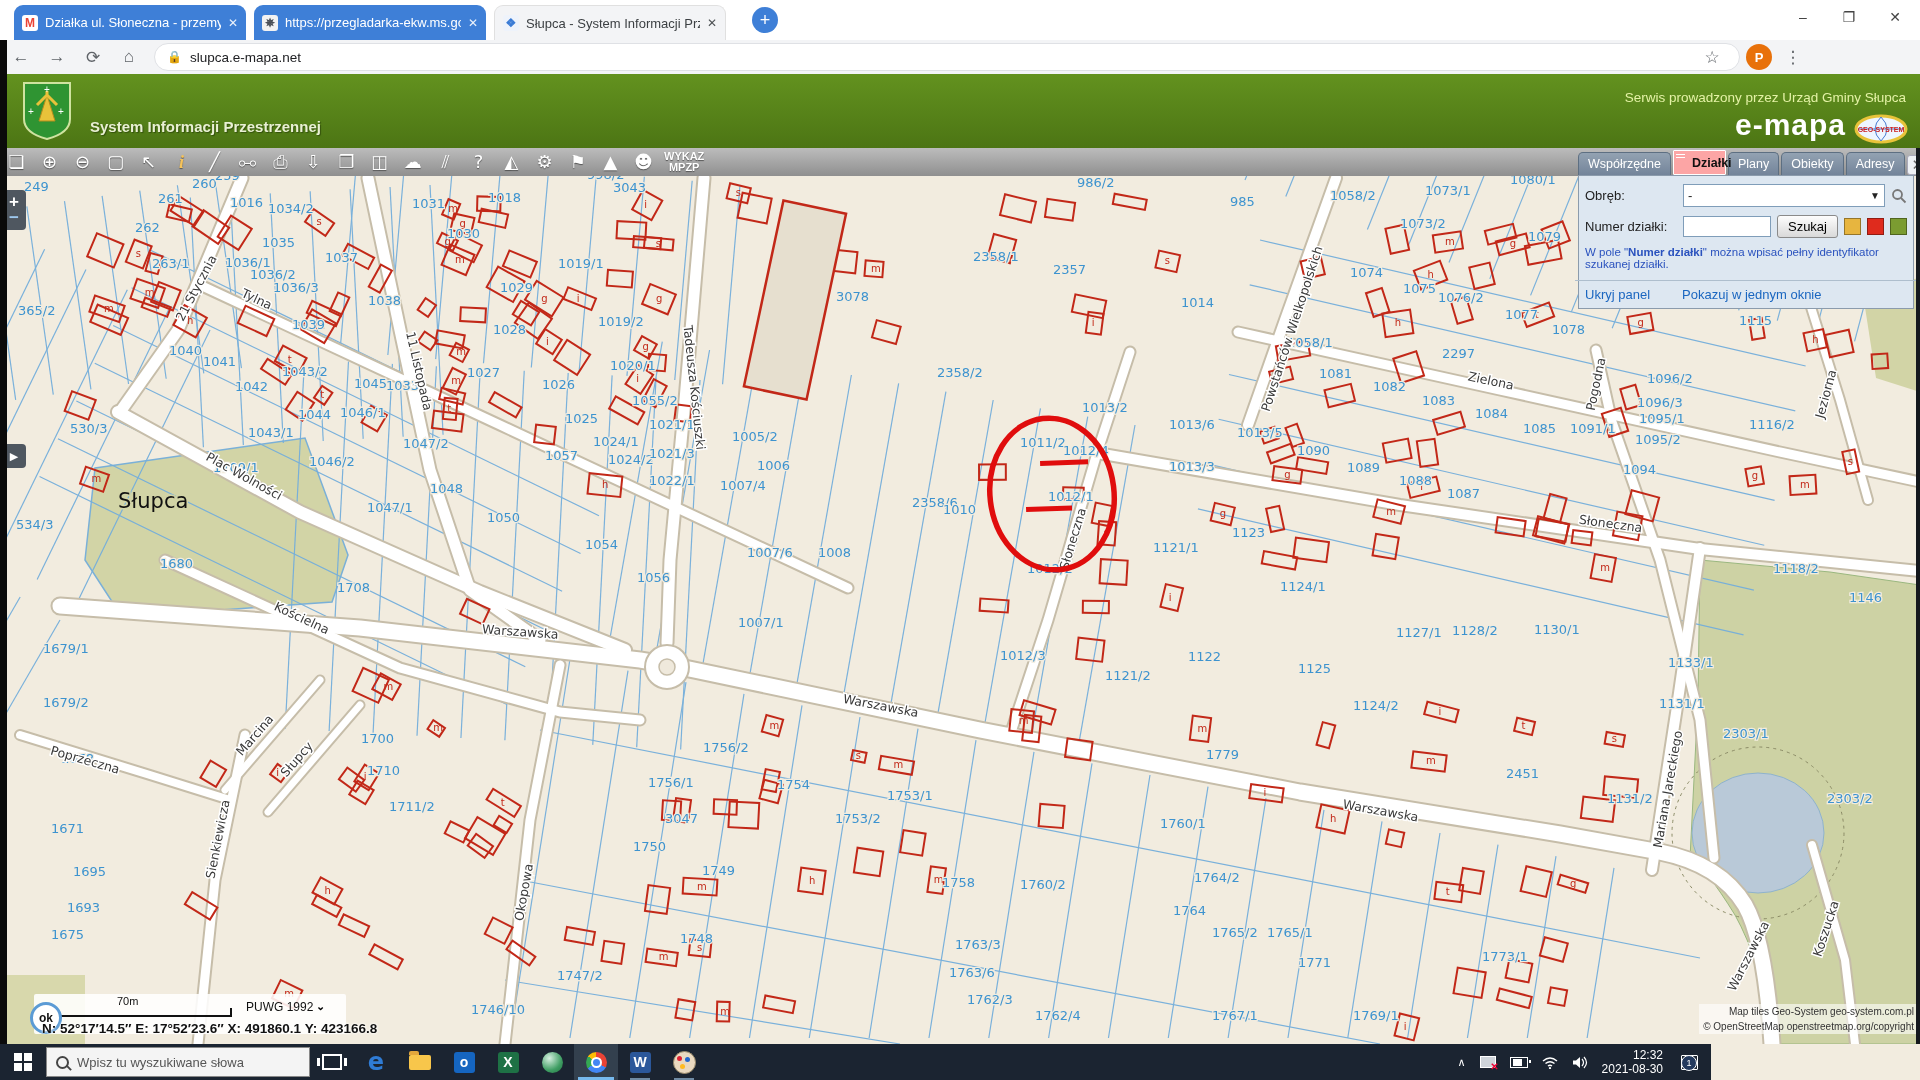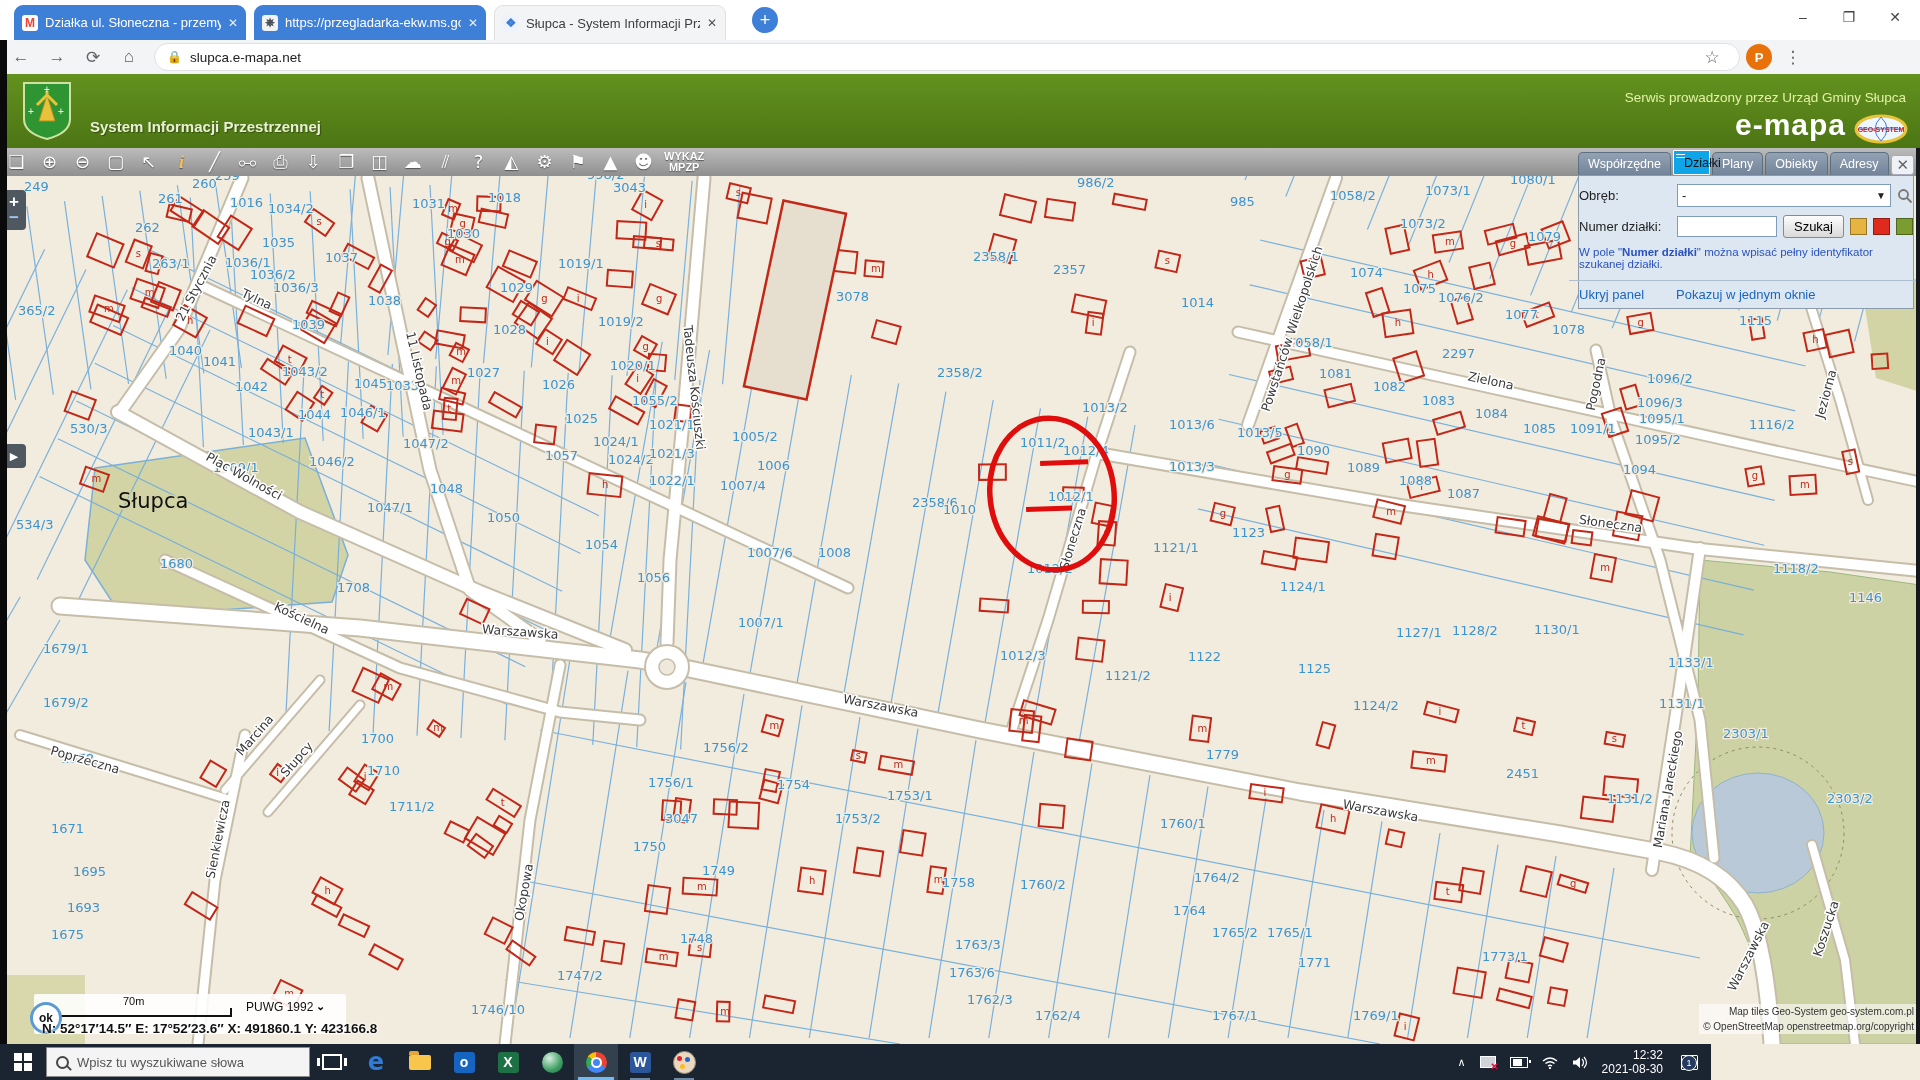--- a/index.html
+++ b/index.html
@@ -70,24 +70,24 @@
   .zdot{width:5px;height:5px;border-radius:50%;background:#fff;margin:4px 0;cursor:pointer;}
   .zdot.cur{width:8px;height:8px;}
   #zarrow{position:absolute;left:2px;top:268px;width:24px;height:24px;background:rgba(56,66,78,.88);
           border-radius:4px;color:#fff;display:flex;align-items:center;justify-content:center;
           font-size:11px;cursor:pointer;}
   
   #panel{position:absolute;right:6px;top:-28px;width:336px;}
   #ptabs{display:flex;align-items:flex-end;height:27px;}
   .ptab{background:linear-gradient(#93a2b2,#73849a);color:#fff;font-size:12.5px;padding:4px 9px;
         border:1px solid #5d6f82;border-bottom:none;border-radius:5px 5px 0 0;margin-right:2px;cursor:pointer;}
-  .ptab.act{background:#0ea5e9;color:#111;font-weight:normal;padding:5px 10px;}
+  .ptab.act{background:#fca5a5;color:#111;font-weight:bold;padding:5px 18px;}
   #pclose{margin-left:auto;color:#666;font-size:15px;background:#eef1f5;border:1px solid #aab;
           border-radius:3px;padding:0 4px;cursor:pointer;}
-  #pbody{background:#dde7f1;border:1px solid #8b9bac;padding:8px 0 6px;font-size:13px;color:#222;}
+  #pbody{background:#dde7f1;border:1px solid #8b9bac;padding:8px 6px 6px;font-size:13px;color:#222;}
   .prow{display:flex;align-items:center;margin-bottom:8px;gap:6px;}
   .plab{width:92px;flex:none;}
   #obreb{flex:1;height:21px;background:#fff;border:1px solid #7f9db9;display:flex;align-items:center;
          padding:0 4px;font-size:13px;cursor:pointer;}
   #obreb .chev{margin-left:auto;font-size:10px;}
   #numer{flex:1;height:19px;background:#fff;border:1px solid #7f9db9;}
   #szukaj{height:23px;font-size:13px;padding:0 10px;border:1px solid #8a8a8a;
           background:linear-gradient(#fdfdfd,#d9d9d9);border-radius:3px;cursor:pointer;}
   .csq{width:15px;height:15px;border:1px solid rgba(0,0,0,.35);flex:none;cursor:pointer;}
   #phelp{color:#2a52be;font-size:11.5px;margin:2px 0 10px;}
@@ -959,21 +959,21 @@
         <div id="phelp"><span>W pole "</span><b>Numer działki</b><span>" można wpisać pełny identyfikator szukanej działki.</span></div>
         <div id="pdivider"></div>
         <div id="plinks">
           <span>Ukryj panel</span>
           <span>Pokazuj w jednym oknie</span>
         </div>
       </div>
     </div>
 
     <div id="statusbox">
-      <div id="scaletxt" style="position:absolute;left:89px;top:1px;font-size:11px;">70m</div>
+      <div id="scaletxt" style="position:absolute;left:83px;top:1px;font-size:11px;">70m</div>
       <div id="scalebar"></div>
       <div id="crs">PUWG 1992</div>
       <div id="crschev">⌄</div>
     </div>
     <div id="okcirc">ok</div>
     <div id="coords">N: 52°17′14.5″  E: 17°52′23.6″  X: 491860.1  Y: 423166.8</div>
 
     <div id="attrib">
       <div>Map tiles Geo-System geo-system.com.pl</div>
       <div>© OpenStreetMap openstreetmap.org/copyright</div>

